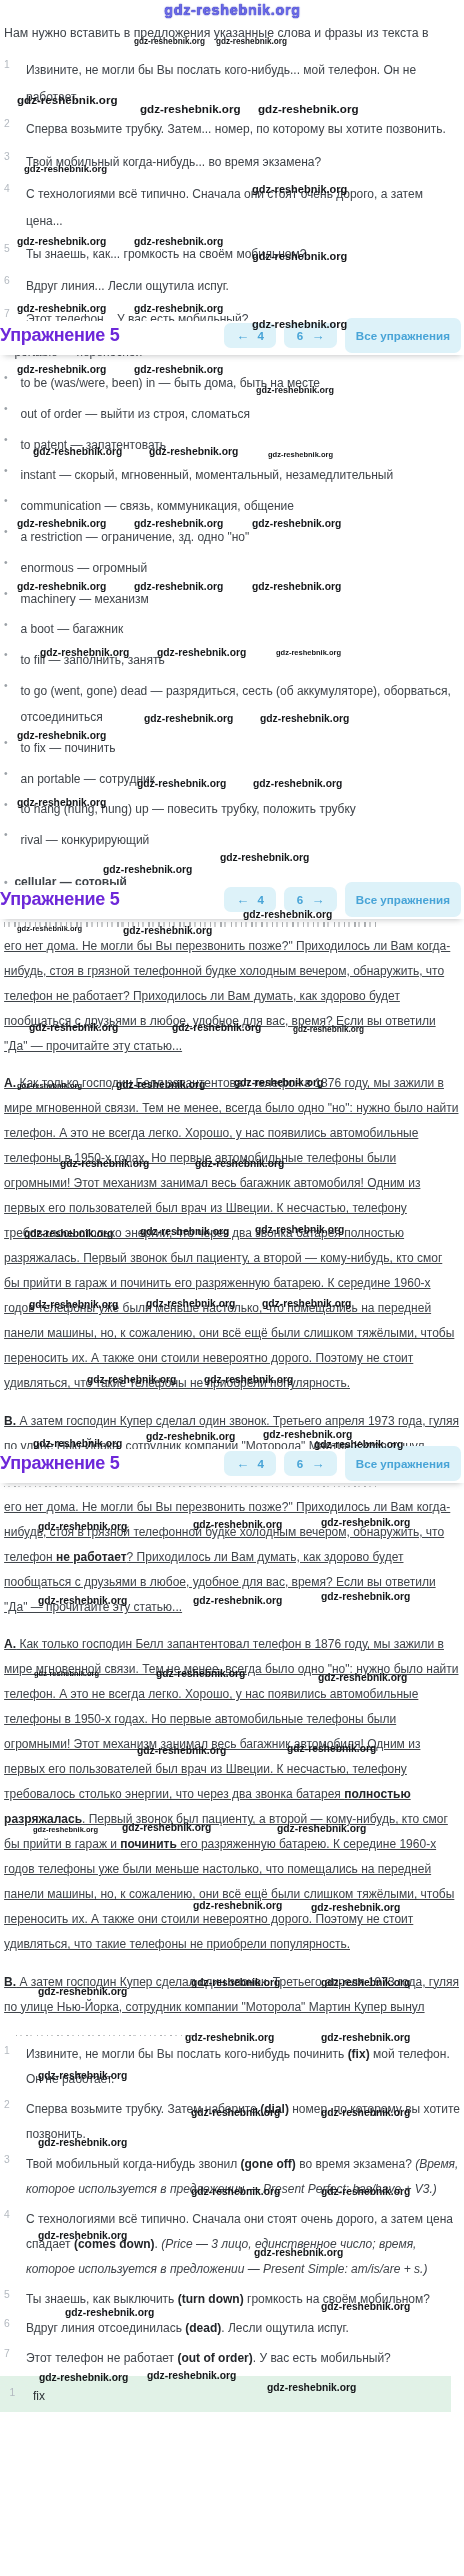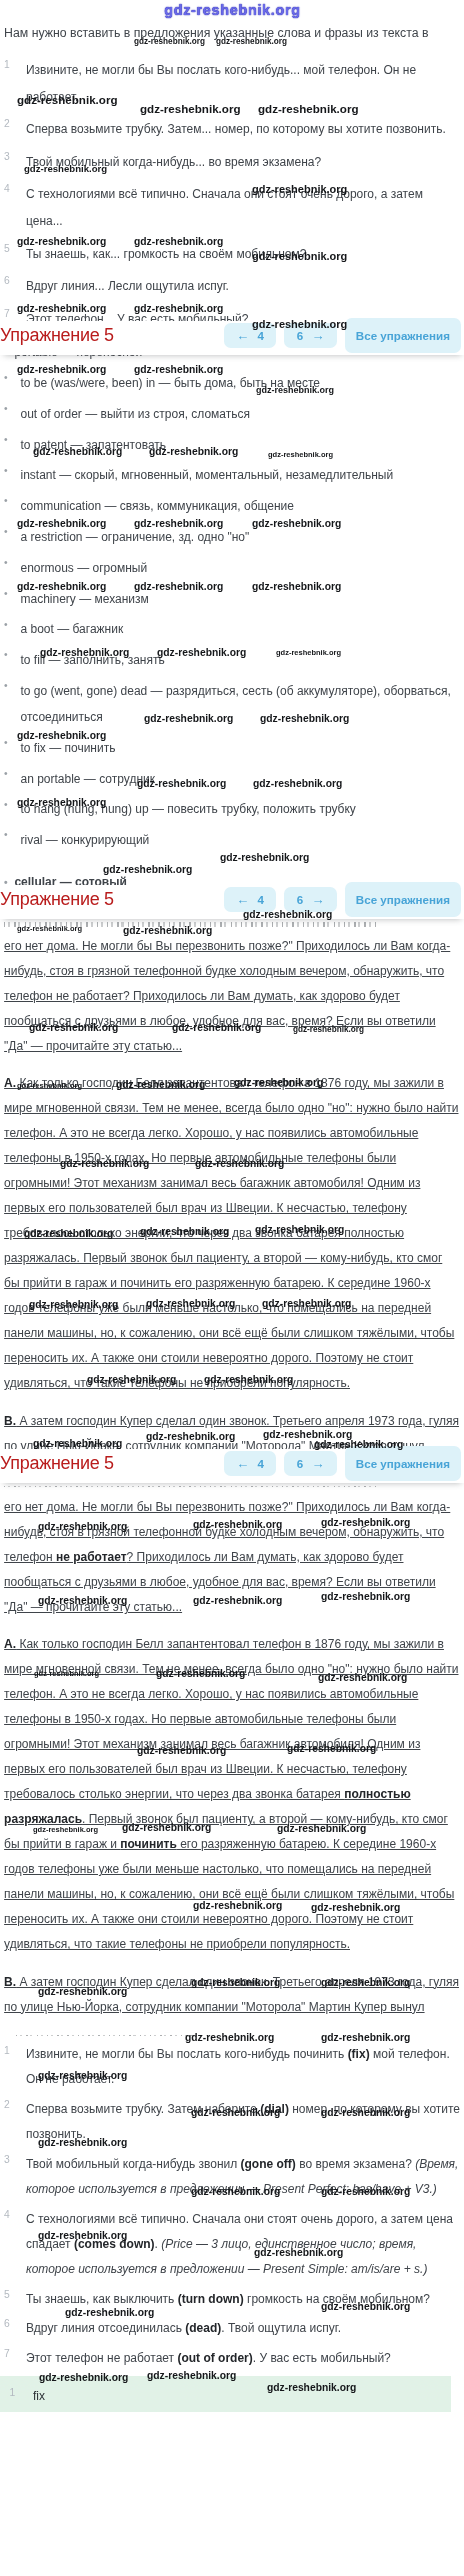--- a/index.html
+++ b/index.html
@@ -20,21 +20,21 @@
 
   .qlist, .alist { list-style:none; }
   .qitem { display:flex; gap:8.2px; margin-bottom:5.5px; }
   .num { flex:none; width:13.7px; color:#b3b9c0; font-size:10.3px; padding-top:2.1px; }
   .qtext { flex:1; font-size:12px; line-height:27px; }
 
   
   .exercise-header { position:relative; z-index:2; height:34px; display:flex; align-items:center;
                      justify-content:space-between; padding:0 4.1px 5.5px 0; background:#fff;
                      box-shadow: 0 5.5px 6.2px -4.1px rgba(60,65,70,.35); }
-  .ex-title { font-size:18px; font-weight:400; color:#b91c1c; letter-spacing:-0.3px; }
+  .ex-title { font-size:18px; font-weight:700; color:#6d28d9; letter-spacing:-0.3px; }
   .nav-group { display:flex; gap:8.2px; align-items:center; }
   .nav-btn { display:flex; align-items:center; gap:8.2px; background:#ddf2f9; color:#48a4d7;
              border:none; border-radius:6.8px; font-family:inherit; font-size:11.6px; font-weight:600;
              padding:6.2px 12.3px; cursor:pointer; }
   .nav-btn .arrow { font-size:13px; line-height:1; }
   .nav-btn.all { padding:11px 11px;text-align:center; }
 
   
   .card { position:relative; background:#fff; overflow:hidden; padding:0 4.1px; }
   #card-vocab { height:530px; display:flex; flex-direction:column; }
@@ -284,21 +284,21 @@
           <span class="atext"><span>С технологиями всё типично. Сначала они стоят очень дорого, а затем цена спадает </span><span class="b">(comes down)</span><span>. </span><span class="i">(Price — 3 лицо, единственное число; время, которое используется в предложении — Present Simple: am/is/are + s.)</span></span>
         </li>
 
         <li class="aitem">
           <span class="num">5</span>
           <span class="atext"><span>Ты знаешь, как выключить </span><span class="b">(turn down)</span><span> громкость на своём мобильном?</span></span>
         </li>
 
         <li class="aitem">
           <span class="num">6</span>
-          <span class="atext"><span>Вдруг линия отсоединилась </span><span class="b">(dead)</span><span>. Твой ощутила испуг.</span></span>
+          <span class="atext"><span>Вдруг линия отсоединилась </span><span class="b">(dead)</span><span>. Лесли ощутила испуг.</span></span>
         </li>
 
         <li class="aitem">
           <span class="num">7</span>
           <span class="atext"><span>Этот телефон не работает </span><span class="b">(out of order)</span><span>. У вас есть мобильный?</span></span>
         </li>
       </ol>
     <div class="summary">
 
         <div class="sitem">

